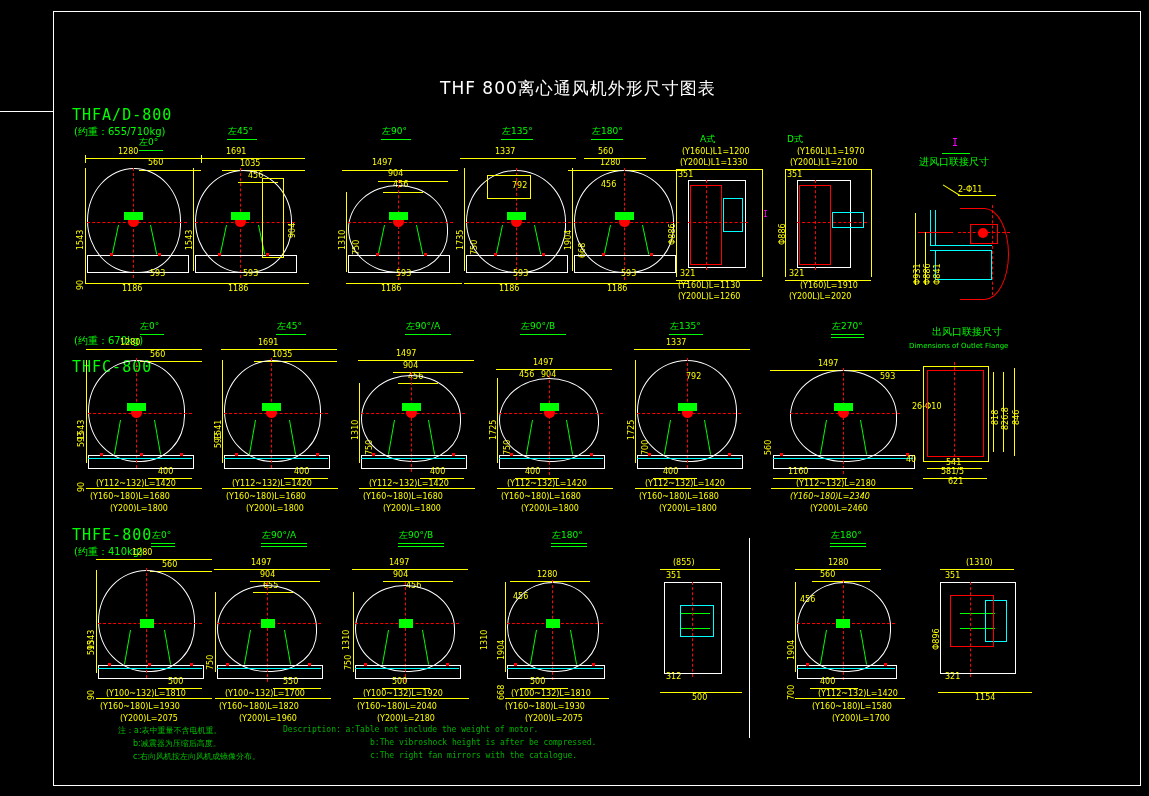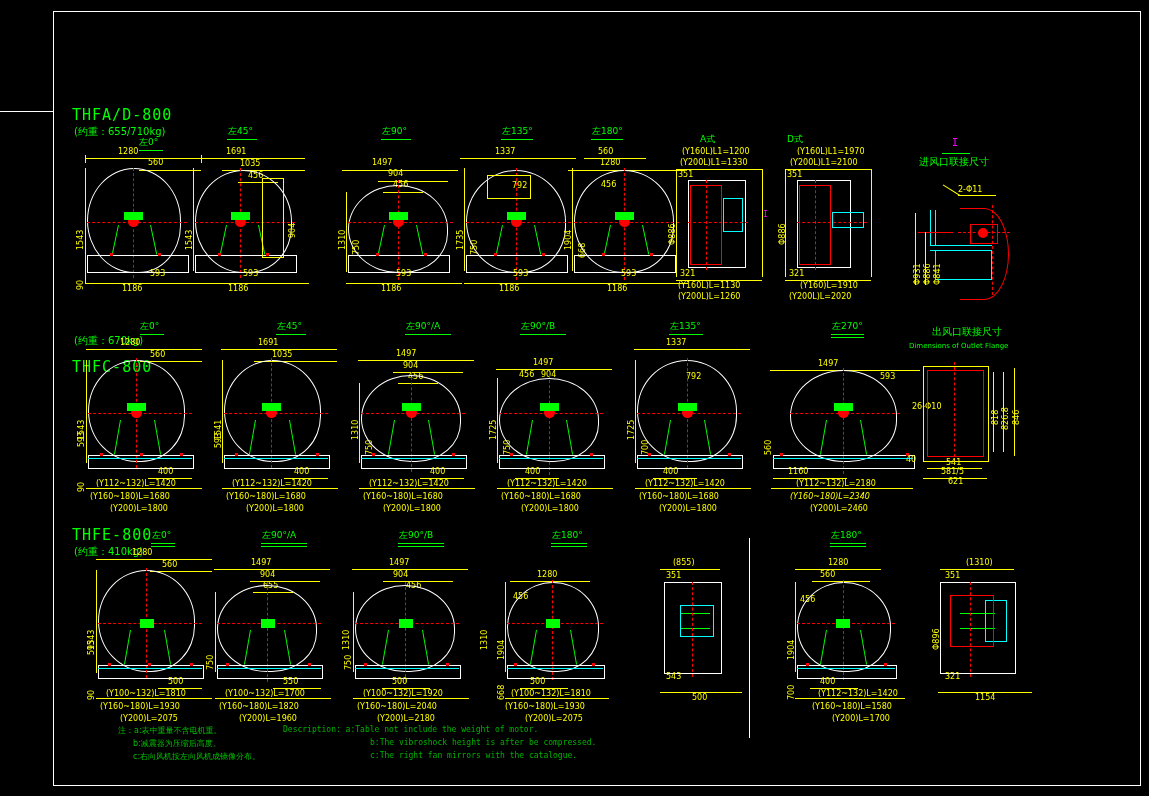--- a/index.html
+++ b/index.html
@@ -49,20 +49,21 @@
   .sep{position:absolute;height:0;border-top:1px solid #ffffff;}
 </style>
 </head>
 <body>
 
 <div id="sheet">
 
   <div class="frame" style="left:53px;top:11px;width:1086px;height:773px;"></div>
   <div class="sep" style="left:0px;top:111px;width:54px;"></div>
 
+  <div class="t ttl-cn" style="left:440px;top:80px;">THF 800离心通风机外形尺寸图表</div>
 
   <div class="t model" style="left:72px;top:108px;">THFA/D-800</div>
   <div class="t wgt" style="left:74px;top:127px;">(约重：655/710kg)</div>
 
   <div class="t viewlbl" style="left:139px;top:138px;">左0°</div>
   <div class="ul1" style="left:139px;top:150px;width:24px;"></div>
   <div class="t viewlbl" style="left:228px;top:127px;">左45°</div>
   <div class="ul1" style="left:227px;top:139px;width:30px;"></div>
   <div class="t viewlbl" style="left:382px;top:127px;">左90°</div>
   <div class="ul1" style="left:381px;top:139px;width:30px;"></div>
@@ -583,21 +584,21 @@
   <div class="dim" style="left:525px;top:714px;">(Y200)L=2075</div>
 
   <div class="dim" style="left:673px;top:558px;">(855)</div>
   <div class="dl" style="left:660px;top:569px;width:60px;"></div>
   <div class="dim" style="left:666px;top:571px;">351</div>
   <div class="whbox" style="left:664px;top:582px;width:56px;height:90px;"></div>
   <div class="grnline" style="left:680px;top:613px;width:30px;"></div>
   <div class="grnline" style="left:680px;top:628px;width:30px;"></div>
   <div class="cynbox" style="left:680px;top:605px;width:32px;height:30px;"></div>
   <div class="centerv" style="left:692px;top:582px;height:95px;"></div>
-  <div class="dim" style="left:666px;top:672px;">543</div>
+  <div class="dim" style="left:666px;top:672px;">312</div>
   <div class="dl" style="left:660px;top:692px;width:82px;"></div>
   <div class="dim" style="left:692px;top:693px;">500</div>
   <div class="sep" style="left:749px;top:538px;width:0px;height:200px;border-left:1px solid #fff;border-top:none;"></div>
 
   <div class="dim" style="left:828px;top:558px;">1280</div>
   <div class="dl" style="left:795px;top:569px;width:86px;"></div>
   <div class="dim" style="left:820px;top:570px;">560</div>
   <div class="dl" style="left:812px;top:581px;width:58px;"></div>
   <div class="dim" style="left:800px;top:595px;">456</div>
   <div class="dimv" style="left:787px;top:660px;">1904</div>

